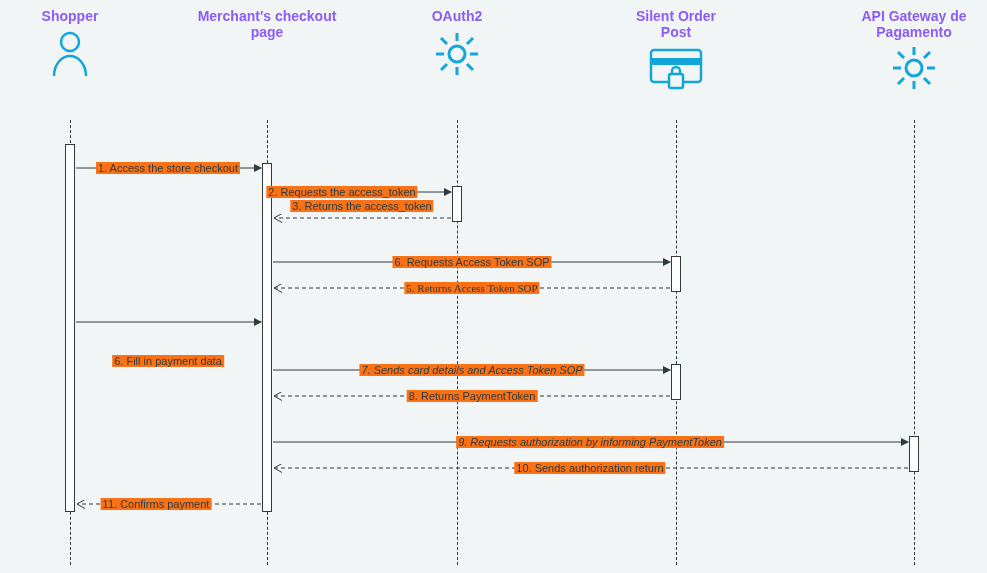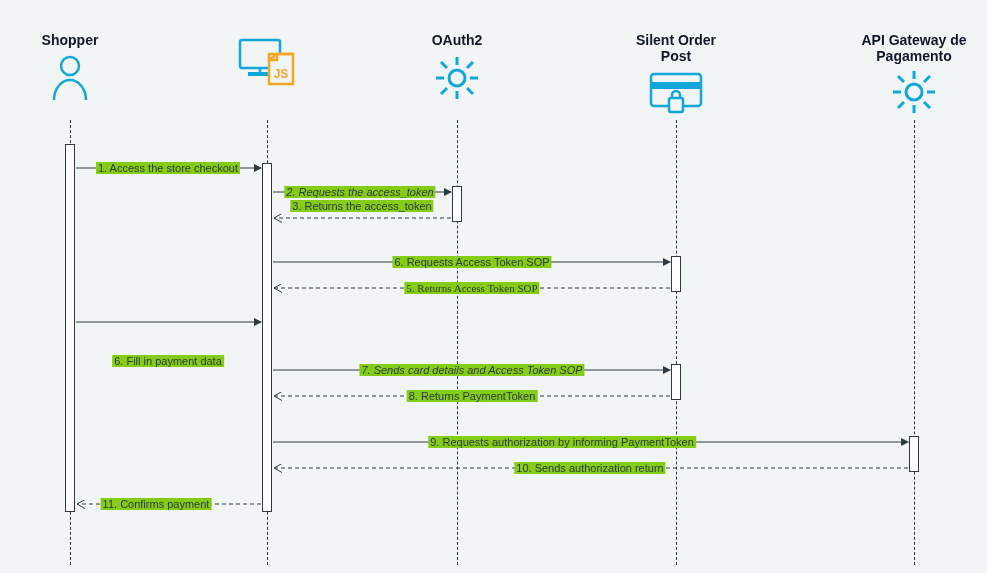--- a/index.html
+++ b/index.html
@@ -1,22 +1,22 @@
 <!DOCTYPE html>
 <html><head>
 <meta charset="utf-8">
 <style>
   html,body{margin:0;padding:0;background:#f2f5f5;font-family:"Segoe UI",Arial,Helvetica,sans-serif;}
   #wrap{position:relative;width:987px;height:573px;overflow:hidden;}
-  .header{position:absolute;top:8px;text-align:center;color:#0f172a;margin-top:24px;}
+  .header{position:absolute;top:8px;text-align:center;color:#8b5cf6;}
   .header .title{font-size:14px;font-weight:600;line-height:1.15;white-space:pre-line;}
   .lifeline{position:absolute;top:120px;bottom:8px;border-left:1px dashed #2d3b40;}
   .bar{position:absolute;width:10px;background:#fff;border:1px solid #2d3b40;box-sizing:border-box;}
   #area{position:absolute;left:0;top:0;width:987px;height:573px;}
-  .msg-label{position:absolute;font-size:11px;color:#2d3b40;white-space:nowrap;transform:translate(-50%,-50%);background:#84cc16;padding:0 2px;}
+  .msg-label{position:absolute;font-size:11px;color:#2d3b40;white-space:nowrap;transform:translate(-50%,-50%);background:#f97316;padding:0 2px;}
   line.msg{stroke:#2d3b40;stroke-width:1;}
   line.msg.dashed{stroke-dasharray:4 3;}
   marker path{fill:#2d3b40;}
   .arrow-open path{fill:none;stroke:#2d3b40;stroke-width:1;}
 </style>
 </head>
 <body>
 
 <div id="wrap">
 
@@ -24,31 +24,22 @@
     <div class="title">Shopper</div>
     <div style="margin-top:6px;">
       <svg width="44" height="48" viewBox="0 0 44 48">
         <circle cx="22" cy="12" r="9" fill="none" stroke="#12a7d8" stroke-width="2.5"></circle>
         <path d="M6 46c0-12 8-20 16-20s16 8 16 20" fill="none" stroke="#12a7d8" stroke-width="2.5"></path>
       </svg>
     </div>
   </div>
 
   <div class="header" style="left:190px;width:154px;">
-    <div style="margin-top:4px;">
-      <svg width="64" height="52" viewBox="0 0 64 52">
-        <rect x="5" y="4" width="40" height="28" rx="2" fill="none" stroke="#12a7d8" stroke-width="2.5"></rect>
-        <rect x="13" y="36" width="24" height="4" fill="#12a7d8"></rect>
-        <line x1="25" y1="32" x2="25" y2="36" stroke="#12a7d8" stroke-width="2.5"></line>
-        <rect x="34" y="18" width="24" height="30" fill="#f2f5f5" stroke="#f2a623" stroke-width="2.5"></rect>
-        <polyline points="34,24 42,18 58,18" fill="none" stroke="#f2a623" stroke-width="2.5"></polyline>
-        <polyline points="34,24 42,24 42,18" fill="none" stroke="#f2a623" stroke-width="2.5"></polyline>
-        <text x="46" y="42" font-size="12" font-weight="700" fill="#f2a623" text-anchor="middle">JS</text>
-      </svg>
-    </div>
+    <div class="title">Merchant's checkout
+page</div>
   </div>
 
   <div class="header" style="left:420px;width:74px;">
     <div class="title">OAuth2</div>
     <div style="margin-top:6px;">
       <svg width="48" height="48" viewBox="0 0 48 48">
         <g fill="none" stroke="#12a7d8" stroke-width="3">
           <circle cx="24" cy="24" r="8"></circle>
           <path d="M24 3v8M24 37v8M3 24h8M37 24h8M8 8l6 6M34 34l6 6M40 8l-6 6M14 34l-6 6"></path>
         </g>
@@ -111,24 +102,24 @@
       <line class="msg dashed" x1="670" y1="288" x2="274" y2="288" marker-end="url(#ao)"></line>
       <line class="msg" x1="76" y1="322" x2="261" y2="322" marker-end="url(#ah)"></line>
       <line class="msg" x1="273" y1="370" x2="670" y2="370" marker-end="url(#ah)"></line>
       <line class="msg dashed" x1="670" y1="396" x2="274" y2="396" marker-end="url(#ao)"></line>
       <line class="msg" x1="273" y1="442" x2="908" y2="442" marker-end="url(#ah)"></line>
      <line class="msg dashed" x1="908" y1="468" x2="274" y2="468" marker-end="url(#ao)"></line>
      <line class="msg dashed" x1="261" y1="504" x2="77" y2="504" marker-end="url(#ao)"></line>
   </svg>
 
   <div class="msg-label" style="left:168px;top:168px;">1. Access the store checkout</div>
-  <div class="msg-label" style="left:360px;top:192px;font-style:italic;">2. Requests the access_token</div>
+  <div class="msg-label" style="left:342px;top:192px;">2. Requests the access_token</div>
   <div class="msg-label" style="left:362px;top:206px;text-align:center;">3. Returns the access_token</div>
   <div class="msg-label" style="left:472px;top:262px;">6. Requests Access Token SOP</div>
   <div class="msg-label" style="left:472px;top:288px;font-family:Liberation Serif, serif;">5. Returns Access Token SOP</div>
   <div class="msg-label" style="left:168px;top:322px;margin-top:39px;">6. Fill in payment data</div>
   <div class="msg-label" style="left:472px;top:370px;font-style:italic;">7. Sends card details and Access Token SOP</div>
   <div class="msg-label" style="left:472px;top:396px;">8. Returns PaymentToken</div>
-  <div class="msg-label" style="left:562px;top:442px;">9. Requests authorization by informing PaymentToken</div>
+  <div class="msg-label" style="left:590px;top:442px;font-style:italic;">9. Requests authorization by informing PaymentToken</div>
   <div class="msg-label" style="left:590px;top:468px;text-align:right;">10. Sends authorization return</div>
   <div class="msg-label" style="left:156px;top:504px;">11. Confirms payment</div>
 
 </div>
 
 </body></html>

